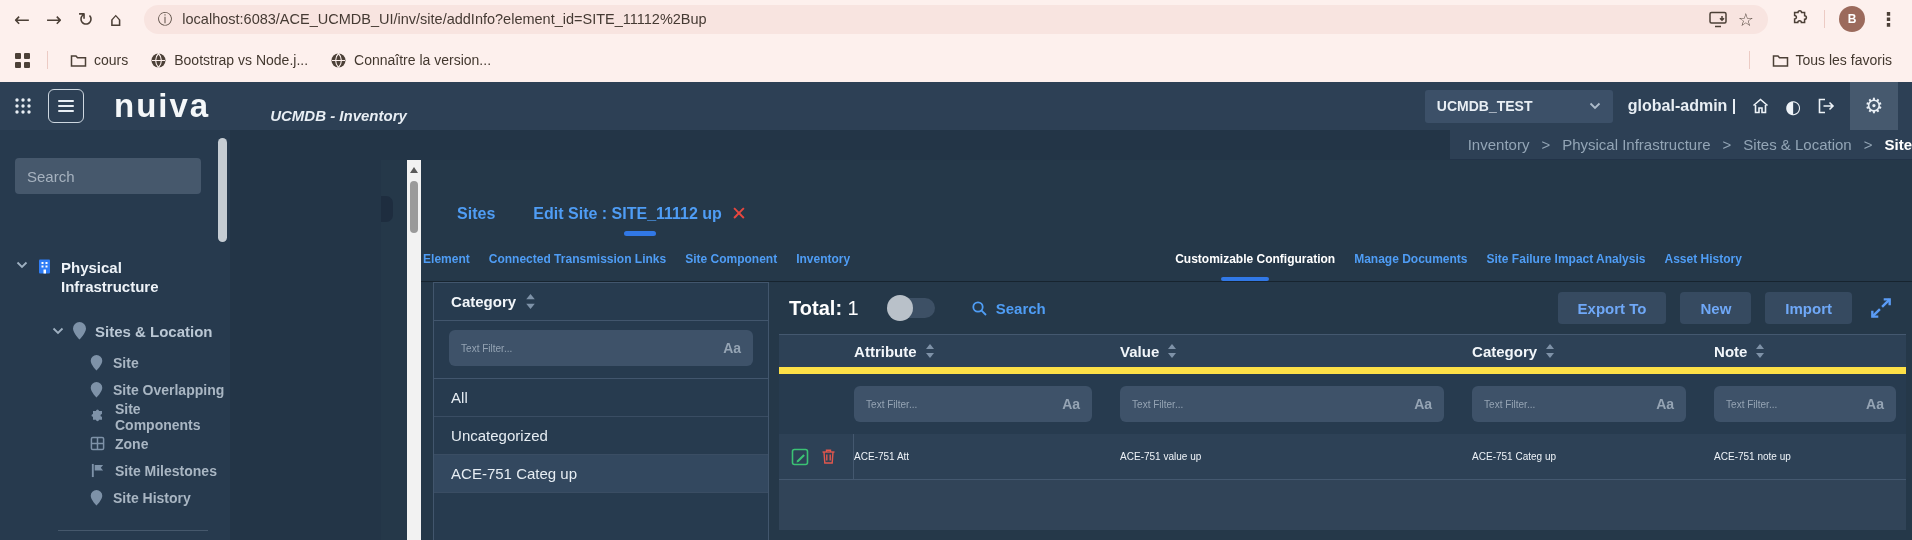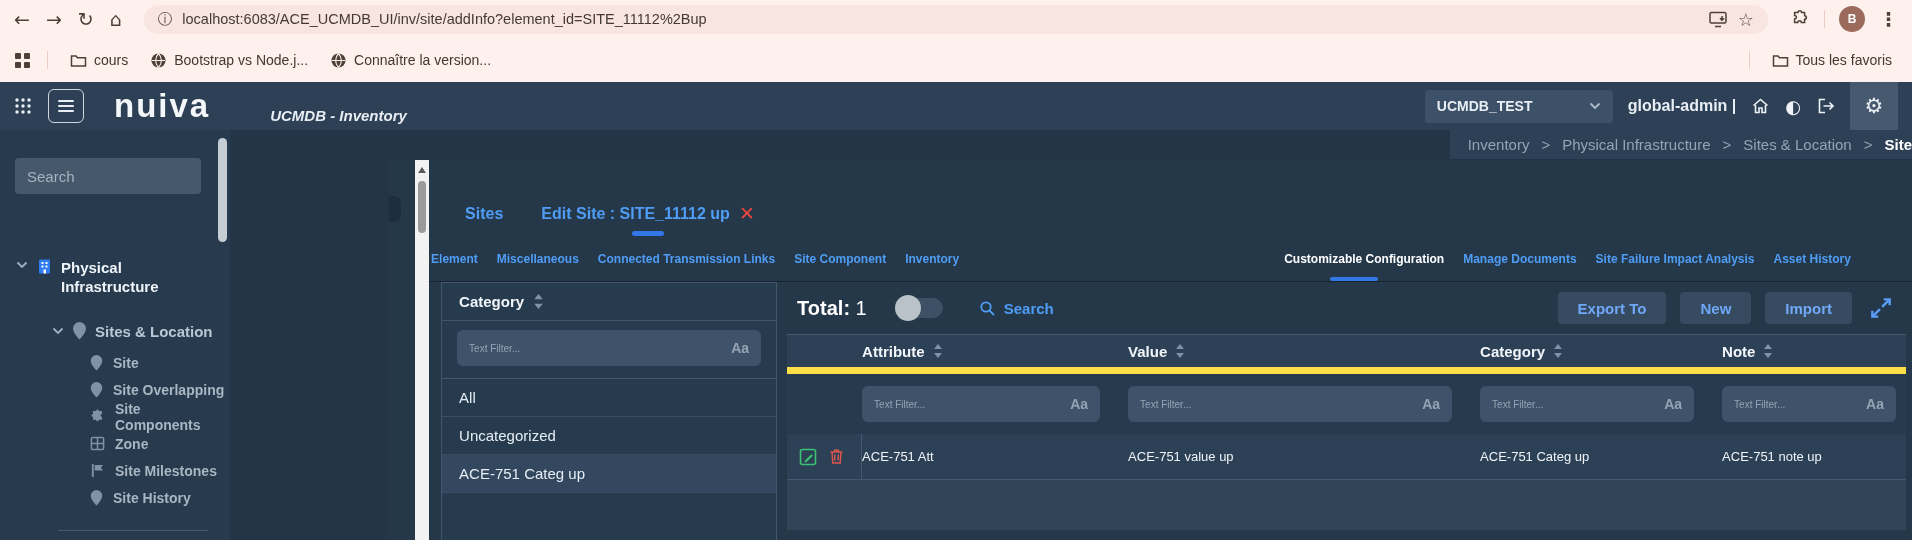--- a/index.html
+++ b/index.html
@@ -107,21 +107,21 @@
   .cat-panel { width:336px; margin-left:12px; background:#273b4f; border:1px solid #42566d;
                border-bottom:none; display:flex; flex-direction:column; flex:0 0 auto; }
   .cat-header { height:38px; display:flex; align-items:center; gap:9px; padding:0 17px;
                 font-size:15px; font-weight:bold; color:#f2f6fa; border-bottom:1px solid #42566d; }
   .cat-filter-wrap { padding:9px 15px 12px 15px; border-bottom:1px solid #42566d; }
   .filter-box { height:36px; background:#3e5269; border-radius:6px; display:flex; align-items:center;
                 padding:0 12px; }
   .filter-box input { flex:1; background:transparent; border:none; color:#dfe7ee; font-size:10px;
                       font-family:"Liberation Sans",sans-serif; min-width:0; }
   .filter-box input::placeholder { color:#95a4b4; }
-  .filter-box .aa { color:#95a4b4; font-weight:bold; font-size:14px; margin-left:0; }
+  .filter-box .aa { color:#95a4b4; font-weight:bold; font-size:14px; margin-left:8px; }
   .cat-item { height:38px; display:flex; align-items:center; padding-left:17px; font-size:15px;
               color:#e6edf3; border-bottom:1px solid #3a4d63; cursor:pointer; }
   .cat-item.selected { background:#33485f; }
 
   
   .table-section { flex:1; display:flex; flex-direction:column; margin:0 6px 0 10px; min-width:0; }
   .table-toolbar { height:52px; display:flex; align-items:center; padding:0 10px; flex:0 0 auto; }
   .total { font-size:20px; color:#fff; }
   .total b { font-weight:bold; }
   .toggle { width:46px; height:20px; background:#3d5065; border-radius:10px; position:relative;
@@ -135,21 +135,21 @@
             color:#6fa8f7; font-size:15px; font-weight:bold; cursor:pointer; margin-left:14px;
             font-family:"Liberation Sans",sans-serif; }
   .expand-btn { margin-left:16px; margin-right:2px; cursor:pointer; display:flex; align-items:center; }
 
   .grid-row { display:grid; grid-template-columns:75px 266px 352px 242px 1fr; align-items:center; }
   .thead { height:40px; background:#2d4156; border-top:1px solid #44586f; border-bottom:7px solid #fde047; }
   .th { display:flex; align-items:center; gap:8px; font-size:15px; font-weight:bold; color:#f2f6fa;
         cursor:pointer; }
   .tfilter { height:60px; background:#273b4f; }
   .tfilter .filter-box { margin-right:28px; }
-  .trow { height:46px; background:#2d4156; border-bottom:1px solid #44586f; font-size:13px; color:#eef3f8; }
+  .trow { height:46px; background:#2d4156; border-bottom:1px solid #44586f; font-size:10px; color:#eef3f8; }
   .action-cell { display:flex; align-items:center; gap:12px; padding-left:12px; height:100%;
                  border-right:1px solid #44586f; }
   .empty-band { height:50px; background:#314458; }
 
   .sorticon { display:flex; }
 </style>
 </head>
 <body>
 
 <div class="chrome">
@@ -358,21 +358,20 @@
           <div class="tab-bar">
             <div class="tab">Sites</div>
             <div class="tab edit">
               <span>Edit Site : SITE_11112 up</span>
               <span class="closex glyph">✕</span>
             </div>
           </div>
 
           <div class="subtab-bar">
             <div class="subtab">Element</div>
-            <div class="subtab">Miscellaneous</div>
             <div class="subtab">Connected Transmission Links</div>
             <div class="subtab">Site Component</div>
             <div class="subtab">Inventory</div>
             <div class="subtab active">Customizable Configuration</div>
             <div class="subtab">Manage Documents</div>
             <div class="subtab">Site Failure Impact Analysis</div>
             <div class="subtab">Asset History</div>
           </div>
 
           <div class="content-row">

